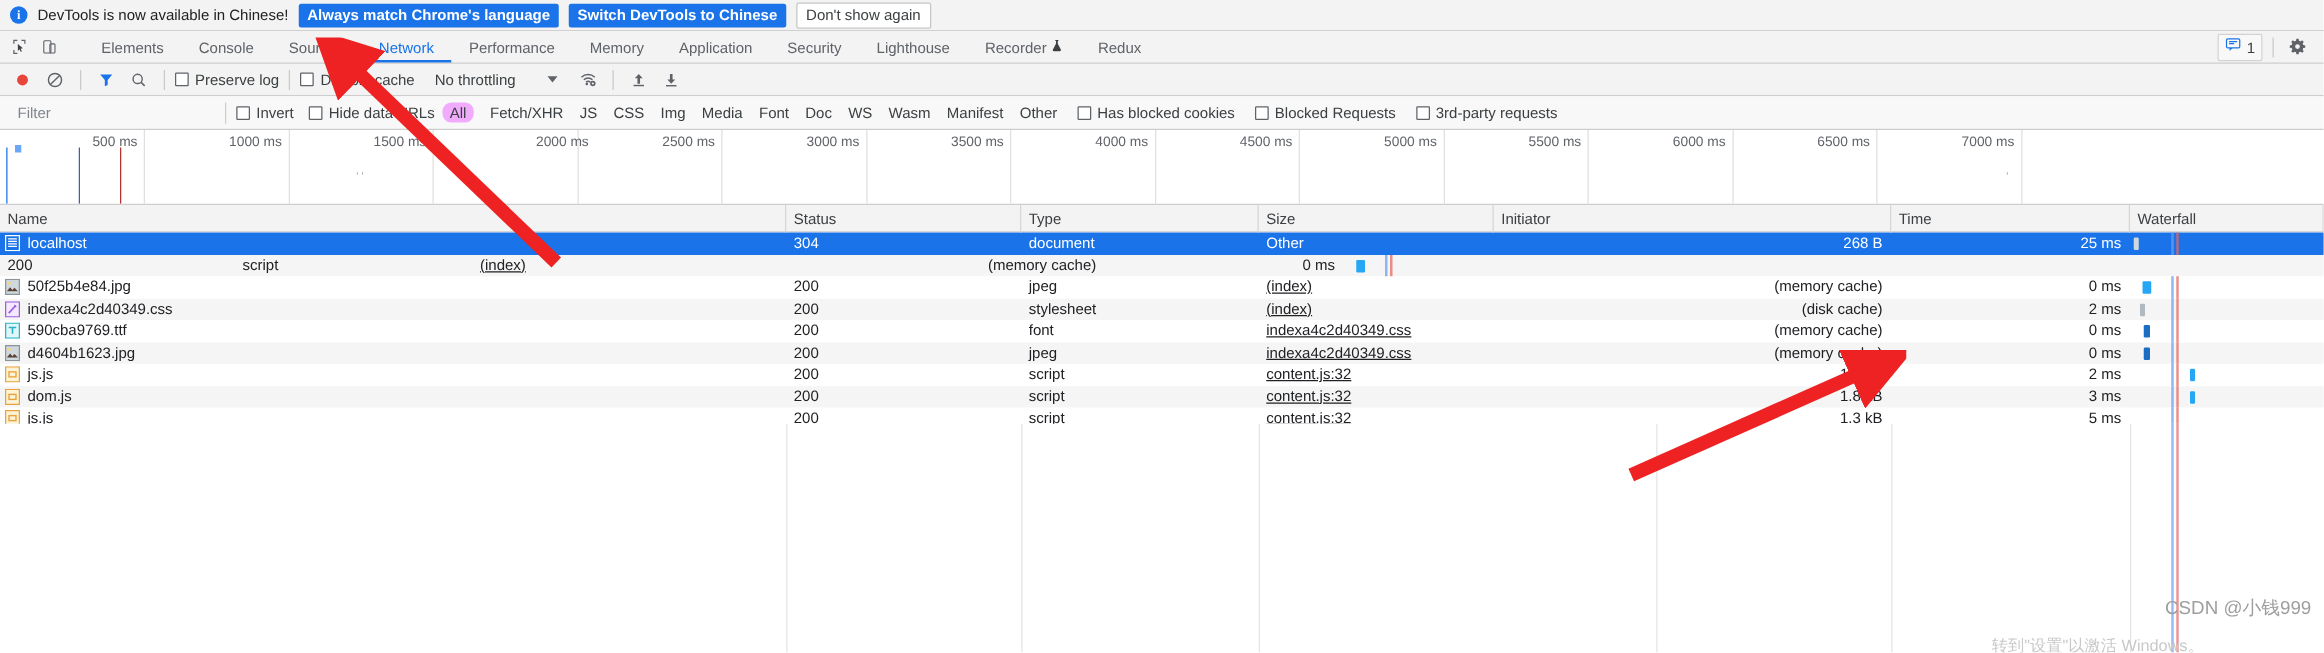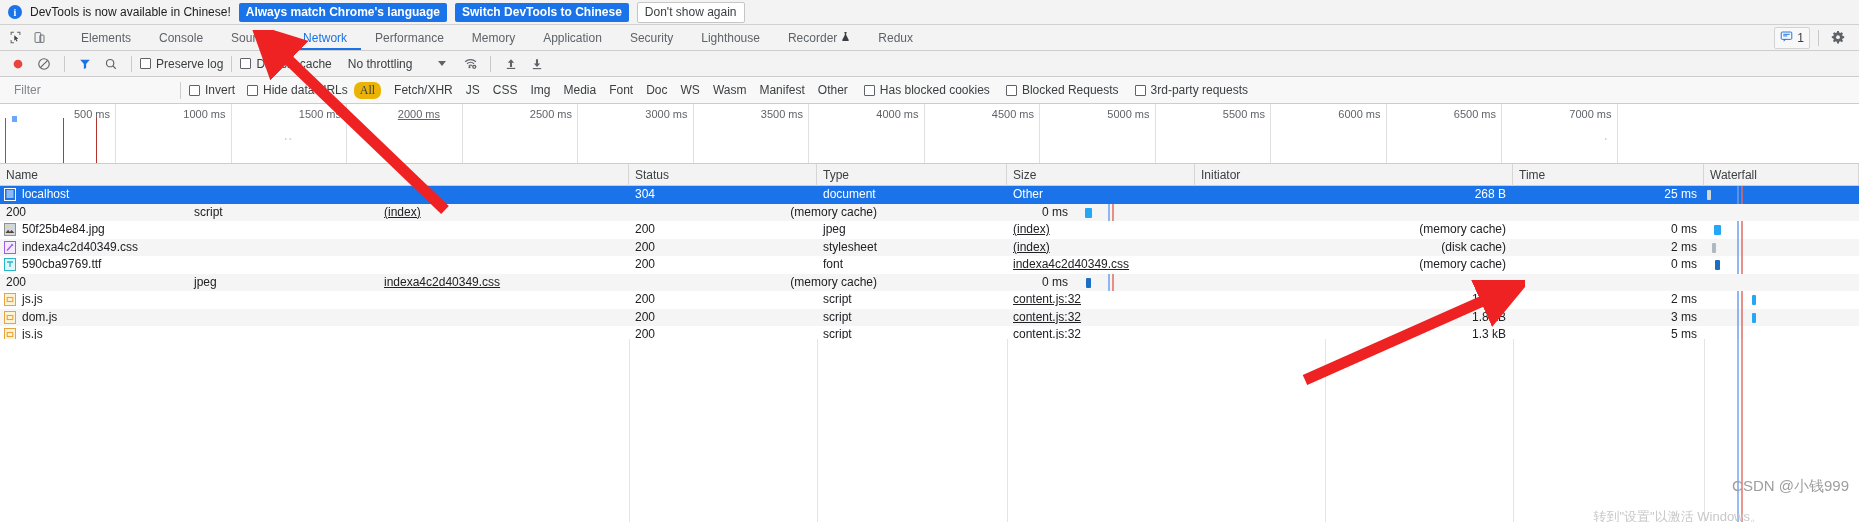--- a/index.html
+++ b/index.html
@@ -112,21 +112,21 @@
   .filter-input {
     width: 160px; height: 18px; margin-left: 4px;
     border: none; background: transparent;
     font-size: 12px; color:#3c4043; outline:none;
     font-family: "Liberation Sans", sans-serif;
   }
   .filter-input::placeholder { color:#80868b; }
   .fsep { width:1px; height:17px; background:#cdcdcd; margin:0 8px; }
   .ftypes { display:flex; align-items:center; gap:13px; margin-left:6px; }
   .ftype { cursor:pointer; white-space:nowrap; }
-  .ftype.active { background:#eab308; border-radius: 7px; padding: 1px 6px; font-family: Liberation Serif, serif; }
+  .ftype.active { background:#f0abfc; border-radius: 7px; padding: 1px 6px; }
   .fchecks { display:flex; align-items:center; gap:16px; margin-left:16px; }
 
   
   .overview {
     height: 60px; position: relative;
     background: #fff;
     border-bottom: 1px solid #cdcdcd;
     overflow: hidden;
   }
   .tick {
@@ -388,21 +388,21 @@
     <div class="ov-line" style="left:96px;background:#b1332b;"></div>
     <div class="ov-marker" style="left:285px;top:32px;">' '</div>
     <div class="ov-marker" style="left:1605px;top:32px;">'</div>
   <div class="tick" style="left: 115px;"></div>
       <div class="tick-label" style="left: 115px;">500 ms</div>
       <div class="tick" style="left: 230.5px;"></div>
       <div class="tick-label" style="left: 230.5px;">1000 ms</div>
       <div class="tick" style="left: 346px;"></div>
       <div class="tick-label" style="left: 346px;">1500 ms</div>
       <div class="tick" style="left: 461.5px;"></div>
-      <div class="tick-label" style="left: 445px; text-decoration: underline;">2000 ms</div>
+      <div class="tick-label" style="left: 476px;">2000 ms</div>
       <div class="tick" style="left: 577px;"></div>
       <div class="tick-label" style="left: 577px;">2500 ms</div>
       <div class="tick" style="left: 692.5px;"></div>
       <div class="tick-label" style="left: 692.5px;">3000 ms</div>
       <div class="tick" style="left: 808px;"></div>
       <div class="tick-label" style="left: 808px;">3500 ms</div>
       <div class="tick" style="left: 923.5px;"></div>
       <div class="tick-label" style="left: 923.5px;">4000 ms</div>
       <div class="tick" style="left: 1039px;"></div>
       <div class="tick-label" style="left: 1039px;">4500 ms</div>
@@ -512,20 +512,28 @@
         <div class="cell" style="width: 318px;"><span class="link">indexa4c2d40349.css</span></div>
         <div class="cell num" style="width: 188px;">(memory cache)</div>
         <div class="cell num" style="width: 191px;">0 ms</div>
         <div class="wf">
           <div class="wf-bar" style="left: 11px; width: 5px; background: rgb(27, 110, 194);"></div>
           <div class="wf-blueline" style="left: 33px;"></div>
           <div class="wf-redline" style="left: 37px;"></div>
         </div>
       </div>
       <div class="row odd">
+        <div class="cell name" style="width: 629px;">
+          <span class="ficon"><svg width="12" height="13" viewBox="0 0 12 13">
+              <rect x="0.5" y="0.5" width="11" height="12" fill="#cfd8dc" stroke="#8a9499"></rect>
+              <path d="M1.5 10l2.6-3.3 1.8 2.2 1.6-1.8 2.9 2.9z" fill="#5d4037"></path>
+              <circle cx="3.5" cy="3.6" r="1" fill="#ffd54f"></circle>
+            </svg></span>
+          <span>d4604b1623.jpg</span>
+        </div>
         <div class="cell" style="width: 188px;">200</div>
         <div class="cell" style="width: 190px;">jpeg</div>
         <div class="cell" style="width: 318px;"><span class="link">indexa4c2d40349.css</span></div>
         <div class="cell num" style="width: 188px;">(memory cache)</div>
         <div class="cell num" style="width: 191px;">0 ms</div>
         <div class="wf">
           <div class="wf-bar" style="left: 11px; width: 5px; background: rgb(27, 110, 194);"></div>
           <div class="wf-blueline" style="left: 33px;"></div>
           <div class="wf-redline" style="left: 37px;"></div>
         </div>

